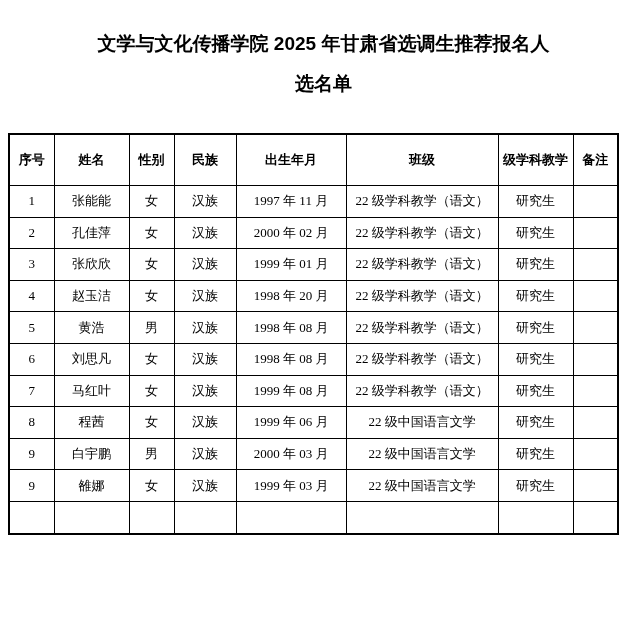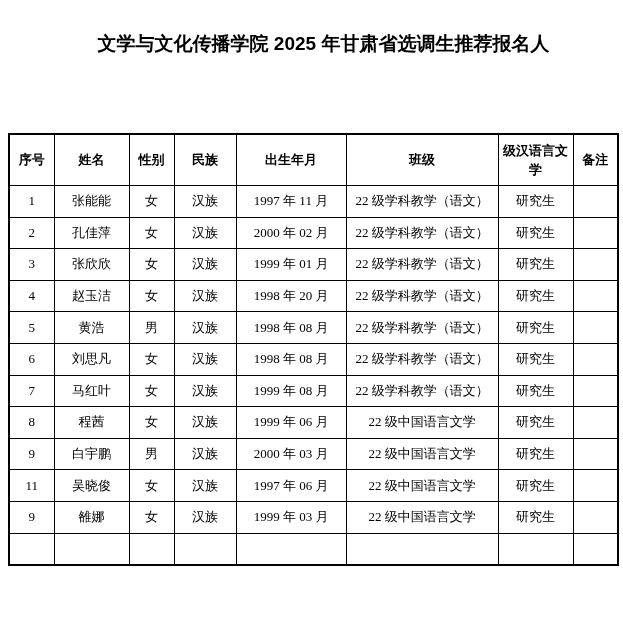--- a/index.html
+++ b/index.html
@@ -63,20 +63,21 @@
   col.c-birth  { width: 110px; }
   col.c-class  { width: 152px; }
   col.c-type   { width: 75px; }
   col.c-note   { width: 45px; }
 </style>
 </head>
 <body>
 
 <div class="title-block">
   <div>文学与文化传播学院 2025 年甘肃省选调生推荐报名人</div>
+  <div>选名单</div>
 </div>
 
 <table class="roster-table">
   <colgroup>
     <col class="c-no">
       <col class="c-name">
       <col class="c-gender">
       <col class="c-ethnic">
     <col class="c-birth">
       <col class="c-class">
@@ -84,21 +85,21 @@
       <col class="c-note">
   </colgroup>
   <thead>
     <tr>
       <th>序号</th>
       <th>姓名</th>
       <th>性别</th>
       <th>民族</th>
       <th>出生年月</th>
       <th>班级</th>
-      <th>级汉语言文学</th>
+      <th>级学科教学</th>
       <th>备注</th>
     </tr>
   </thead>
   <tbody id="roster-body">
       <tr>
         <td>1</td>
         <td>张能能</td>
         <td>女</td>
         <td>汉族</td>
         <td>1997 年 11 月</td>
@@ -180,30 +181,20 @@
         <td>9</td>
         <td>白宇鹏</td>
         <td>男</td>
         <td>汉族</td>
         <td>2000 年 03 月</td>
         <td>22 级中国语言文学</td>
         <td>研究生</td>
         <td></td>
       </tr>
       <tr>
-        <td>11</td>
-        <td>吴晓俊</td>
-        <td>女</td>
-        <td>汉族</td>
-        <td>1997 年 06 月</td>
-        <td>22 级中国语言文学</td>
-        <td>研究生</td>
-        <td></td>
-      </tr>
-      <tr>
         <td>9</td>
         <td>雒娜</td>
         <td>女</td>
         <td>汉族</td>
         <td>1999 年 03 月</td>
         <td>22 级中国语言文学</td>
         <td>研究生</td>
         <td></td>
       </tr>
       <tr>

